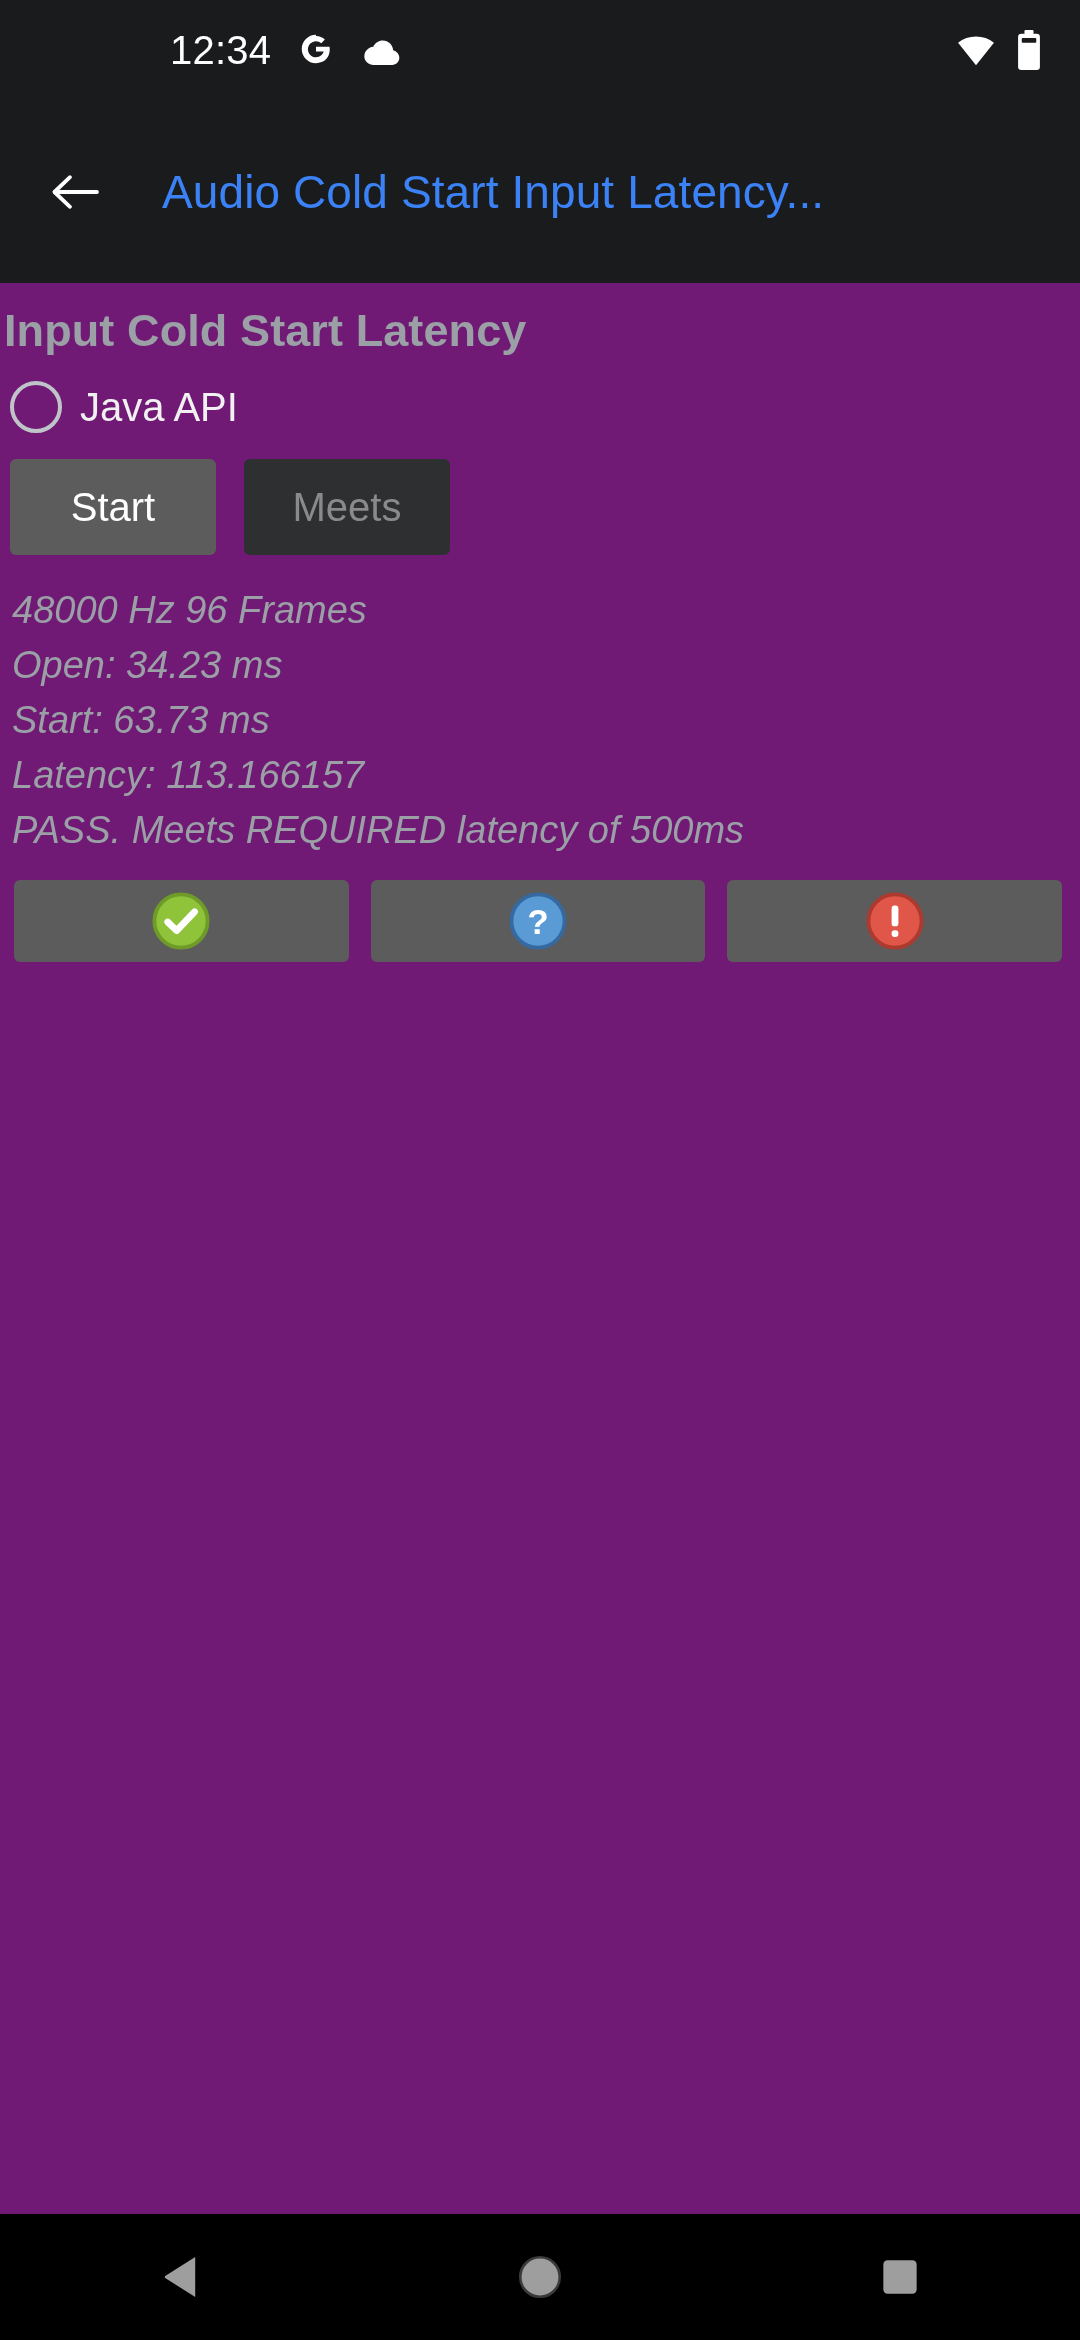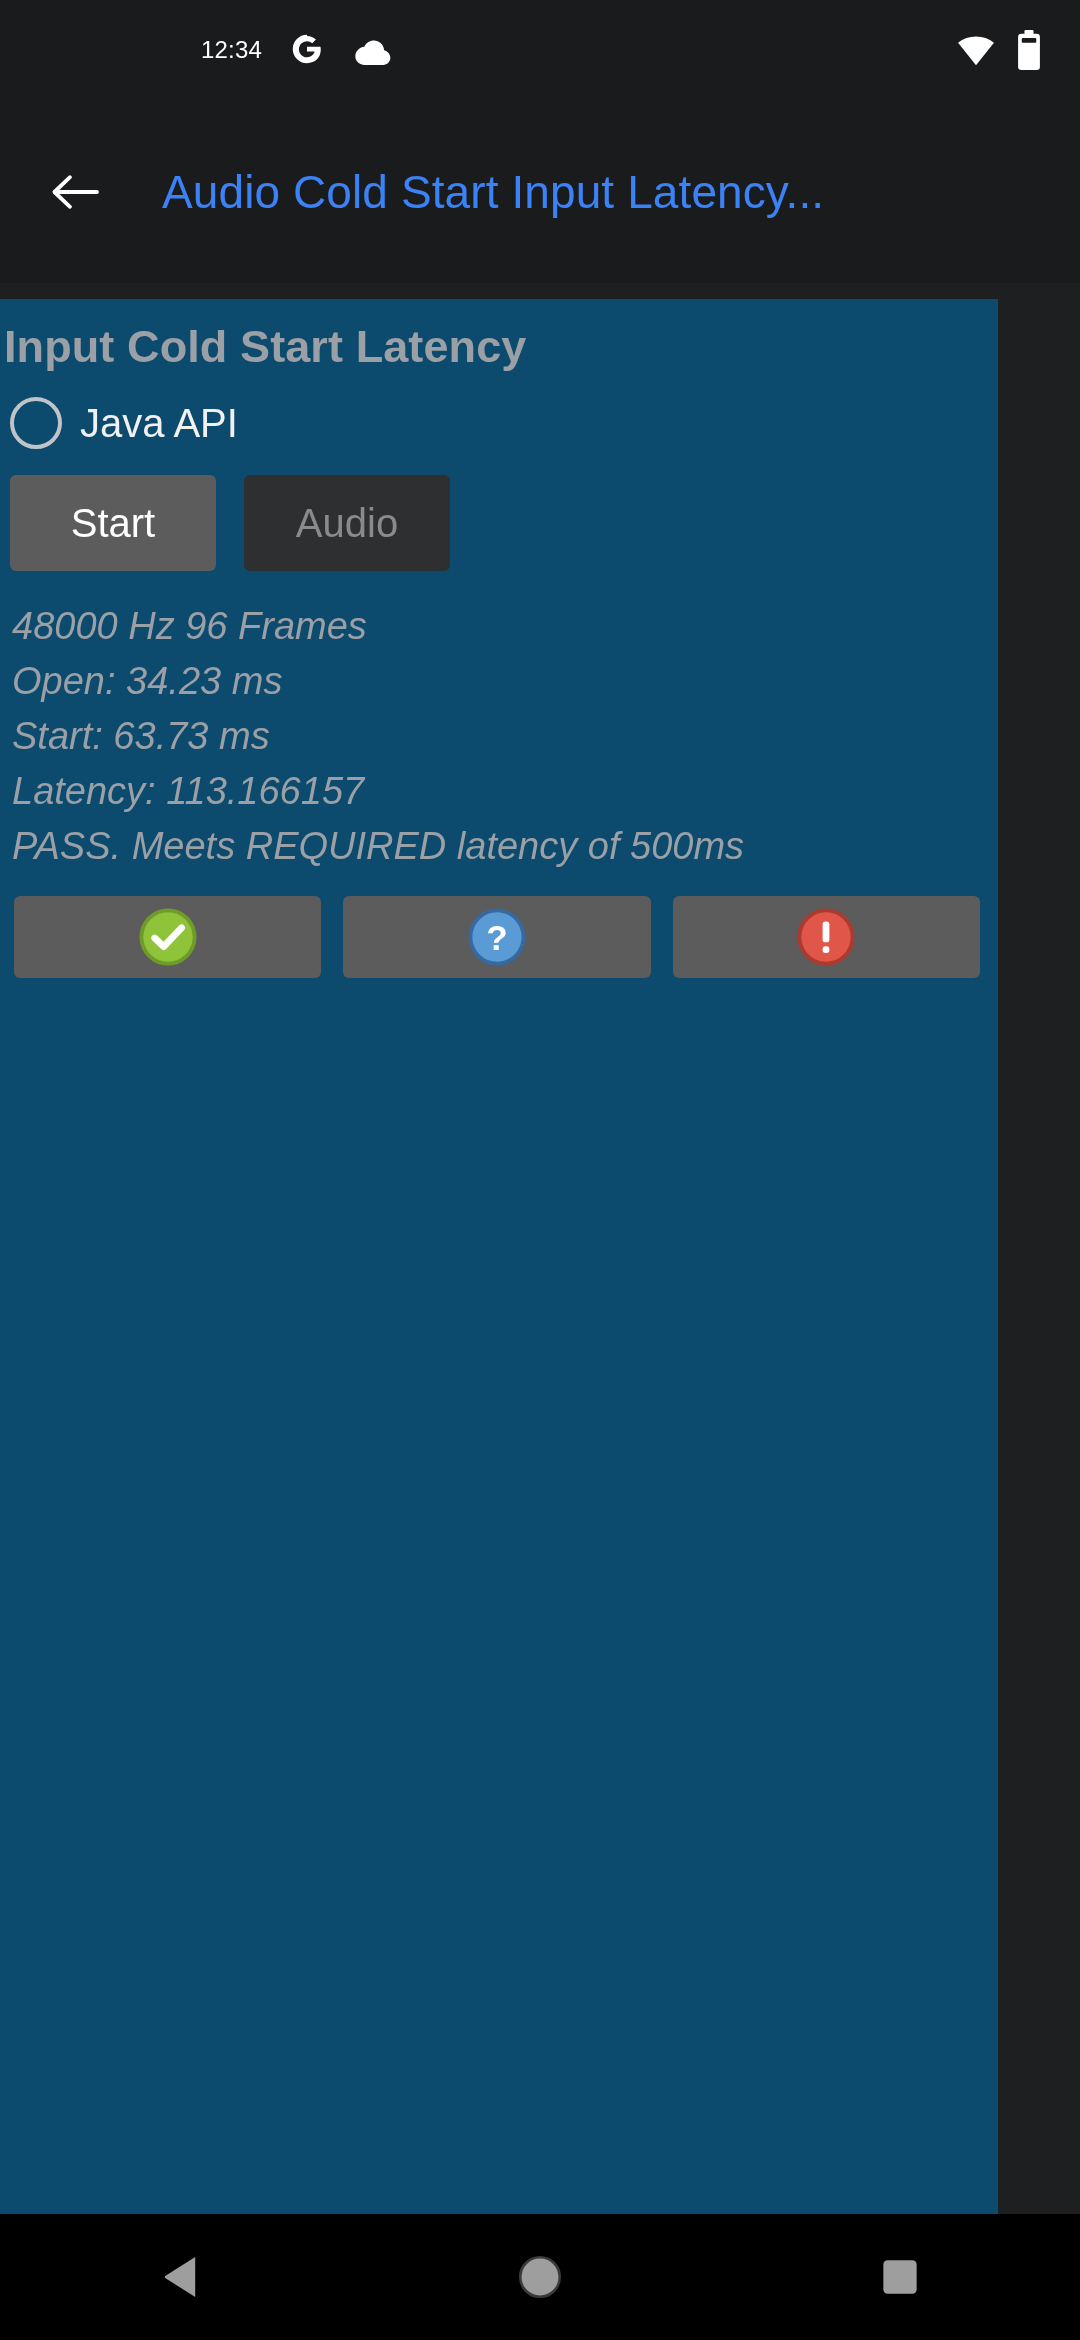--- a/index.html
+++ b/index.html
@@ -13,21 +13,21 @@
 
   
   .status-bar {
     position:absolute; top:0; left:0; width:1080px; height:100px;
     background:#1a1b1d;
     display:flex; align-items:center; justify-content:space-between;
     padding:0 38px 0 28px;
   }
   .status-left { display:flex; align-items:center; gap:26px; padding-left:142px; }
   .status-right { display:flex; align-items:center; gap:20px; }
-  .clock { color:#ffffff; font-size:24px; font-weight:500; letter-spacing:0.2px;margin-left:31px; }
+  .clock { color:#ffffff; font-size:40px; font-weight:500; letter-spacing:0.2px; }
   .g-icon { width:38px; height:38px; display:block; }
   .cloud-icon { width:40px; height:30px; display:block; }
   .wifi-icon { width:40px; height:32px; display:block; }
   .battery-icon { width:26px; height:40px; display:block; }
 
   
   .app-bar {
     position:absolute; top:100px; left:0; width:1080px; height:183px;
     background:#1a1b1d;
     display:flex; align-items:center;
@@ -38,22 +38,22 @@
     cursor:pointer; border-radius:50%;
   }
   .back-arrow { width:48px; height:42px; display:block; }
   .app-title {
     color:#3b82f6; font-size:46px; font-weight:400;
     margin-left:42px; white-space:nowrap; letter-spacing:0.1px;
   }
 
   
   .content {
-    position:absolute; top:299px; left:0; width:998px; height:1931px;
-    background:#0c4a6e;
+    position:absolute; top:283px; left:0; width:1080px; height:1931px;
+    background:#701a75;
     padding:0;
   }
   .heading {
     color:#9aa0a6; font-size:45px; font-weight:700;
     padding:22px 0 0 4px; letter-spacing:0.1px;
   }
 
   
   .radio-group { display:flex; align-items:center; padding:24px 0 0 10px;gap:40px; }
   .radio-item { display:flex; align-items:center; cursor:pointer; }
@@ -169,21 +169,21 @@
       <div class="radio-item">
         <span class="radio-outer">
           <span class="radio-inner"></span>
         </span>
         <span class="radio-label">Java API</span>
       </div>
     </div>
 
     <div class="btn-row">
       <button class="action-btn enabled">Start</button>
-      <button class="action-btn disabled">Audio</button>
+      <button class="action-btn disabled">Meets</button>
     </div>
 
     <div class="result-text">
       <div class="result-line">48000 Hz 96 Frames</div>
       <div class="result-line">Open: 34.23 ms</div>
       <div class="result-line">Start: 63.73 ms</div>
       <div class="result-line">Latency: 113.166157</div>
       <div class="result-line">PASS. Meets REQUIRED latency of 500ms</div>
     </div>
 

